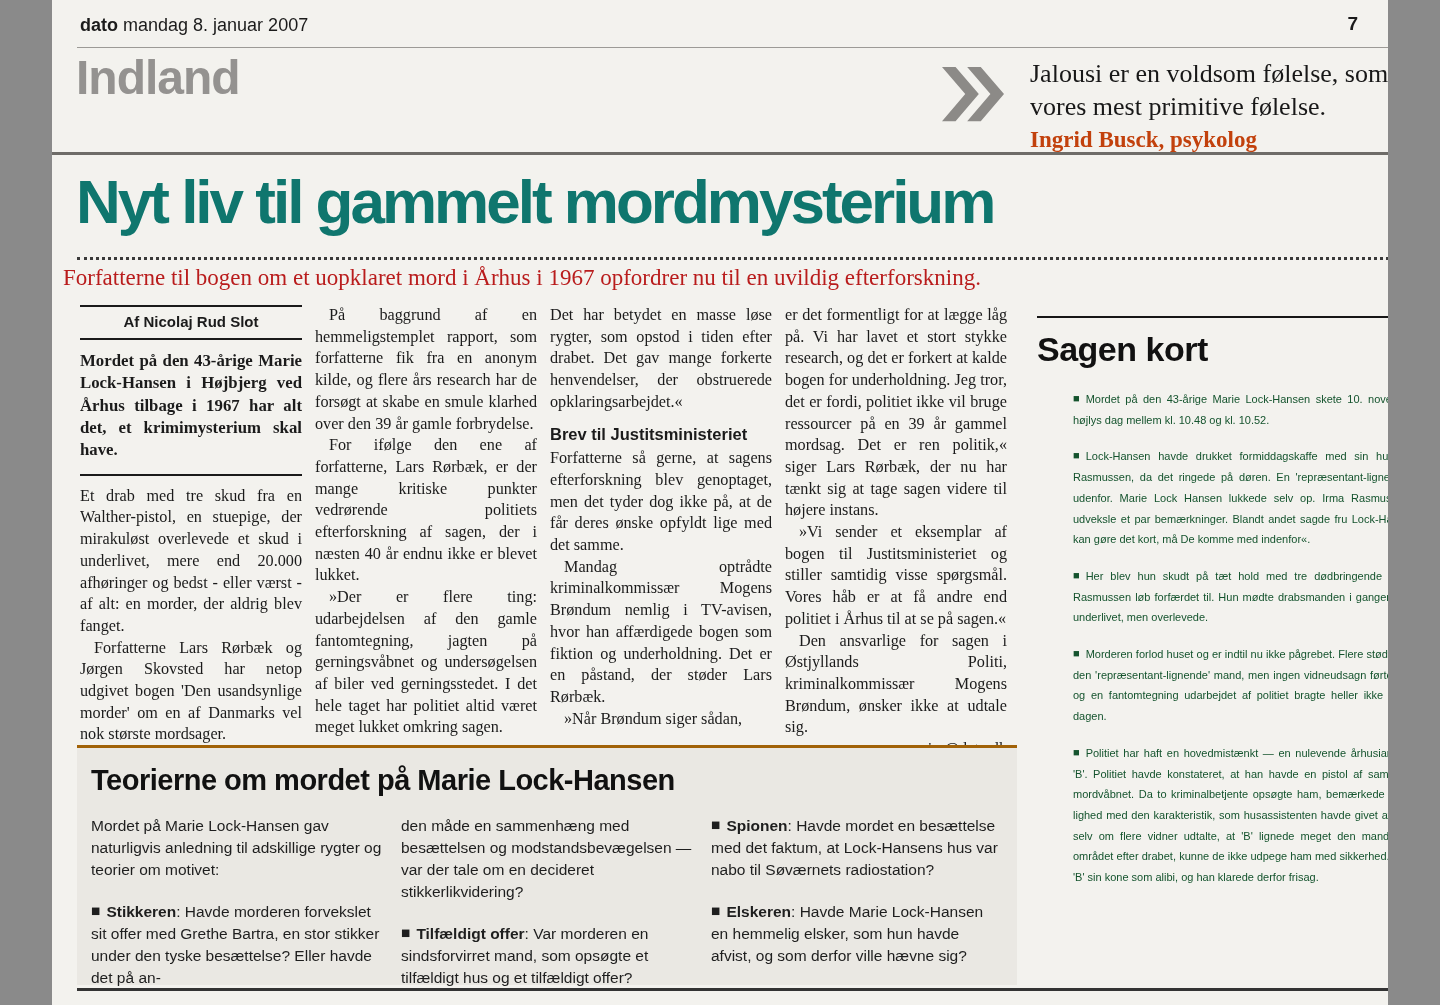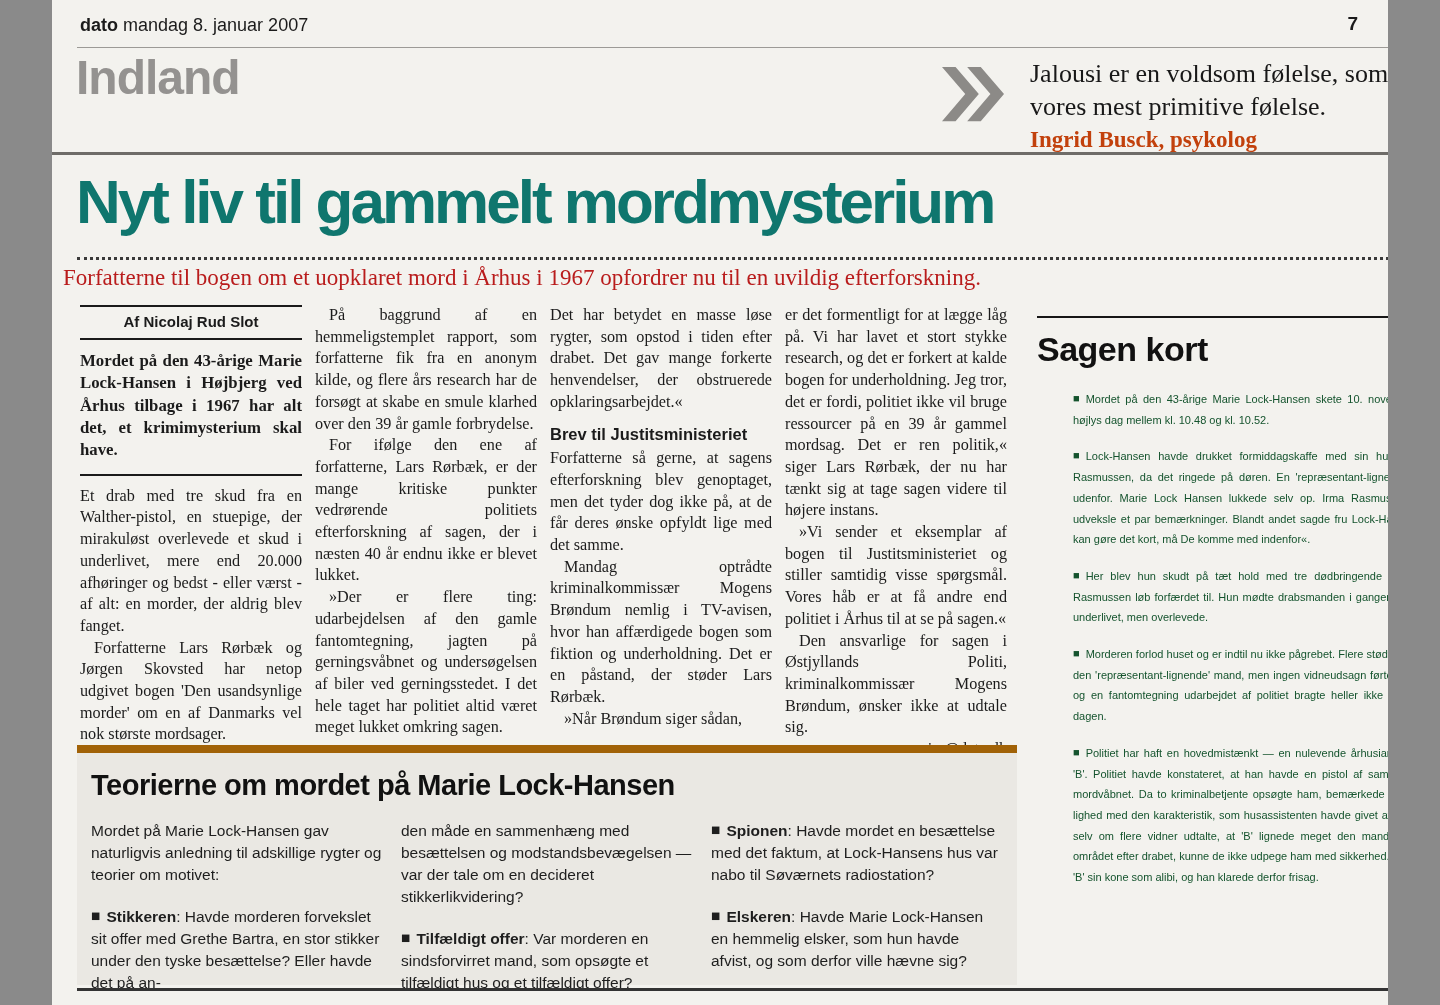--- a/index.html
+++ b/index.html
@@ -62,21 +62,21 @@
   .sidebar-item{
     font-size:11px;line-height:20.7px;text-align:justify;color:#14532d;
     margin-bottom:16px;
     margin-left:36px;
   }
   .sq{display:inline-block;margin-right:6px;transform:translateY(-1px);}
   .sidebar-sig{text-align:right;font-size:15px;color:#7f1d1d;margin-top:-4px;}
   
   .theories{
     position:absolute;left:25px;top:745px;width:940px;height:240px;
-    background:var(--box-bg,#eae8e3);border-top:8px solid #a16207;box-sizing:border-box;
+    background:var(--box-bg,#eae8e3);border-top:3px solid #a16207;box-sizing:border-box;
   }
   .theories-title{font-size:29px;font-weight:bold;color:#111;margin:16px 0 0 14px;letter-spacing:-0.5px;}
   .theories-cols{display:flex;gap:18px;padding:18px 14px 0 14px;}
   .tcol{width:292px;flex:0 0 292px;font-size:15.5px;line-height:22px;color:#1e1e1e;text-align:left;}
   .tcol p{margin:0 0 20px 0;}
   .tlabel{font-weight:bold;}
   .rule-bottom{position:absolute;left:25px;top:988px;width:1408px;height:3px;background:#333;}
 </style>
 </head>
 <body>

